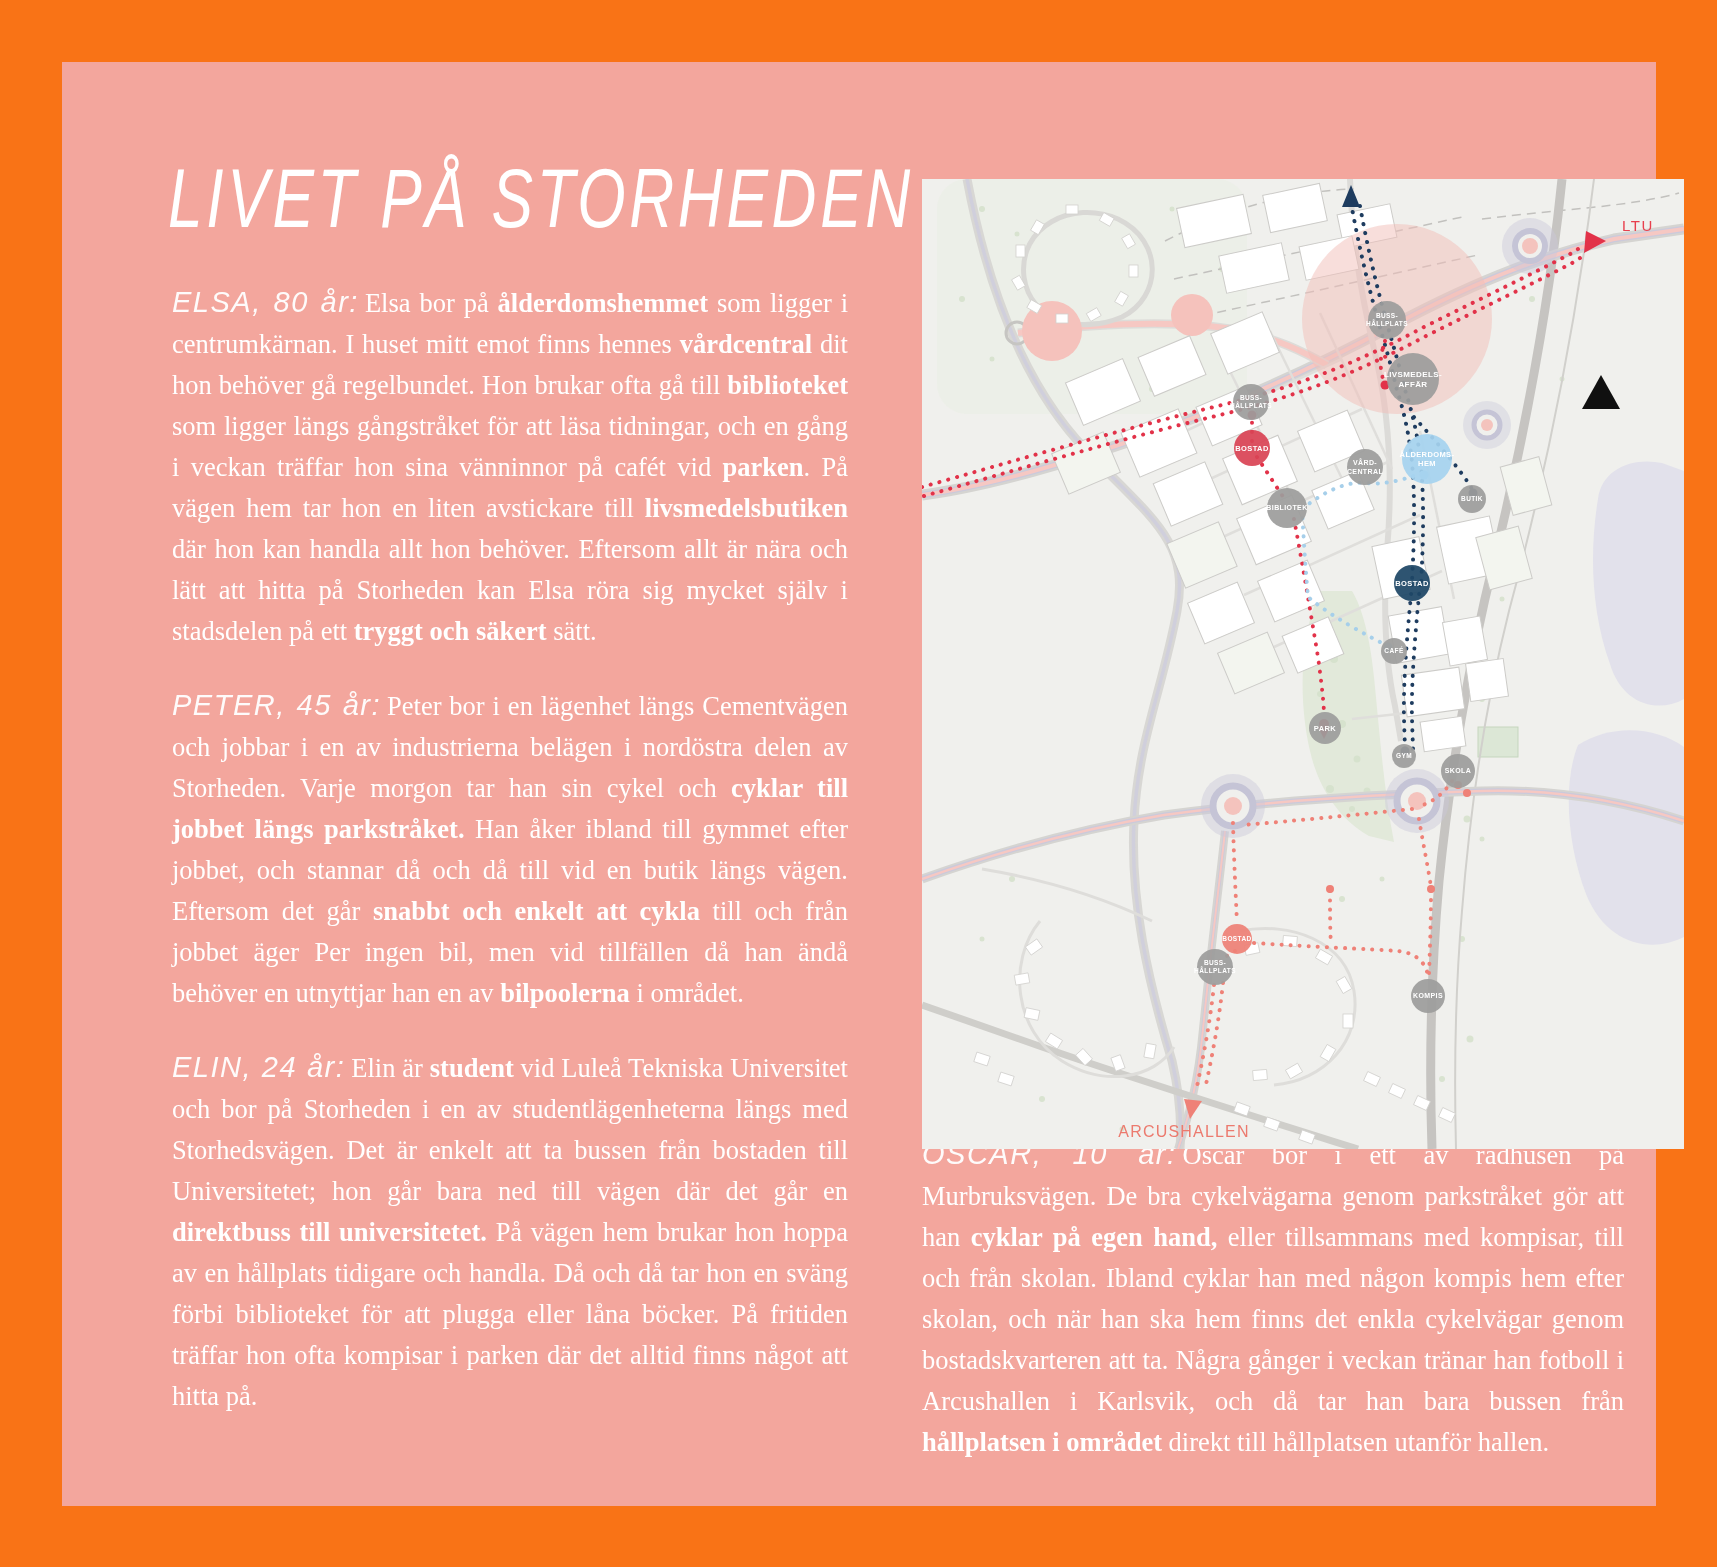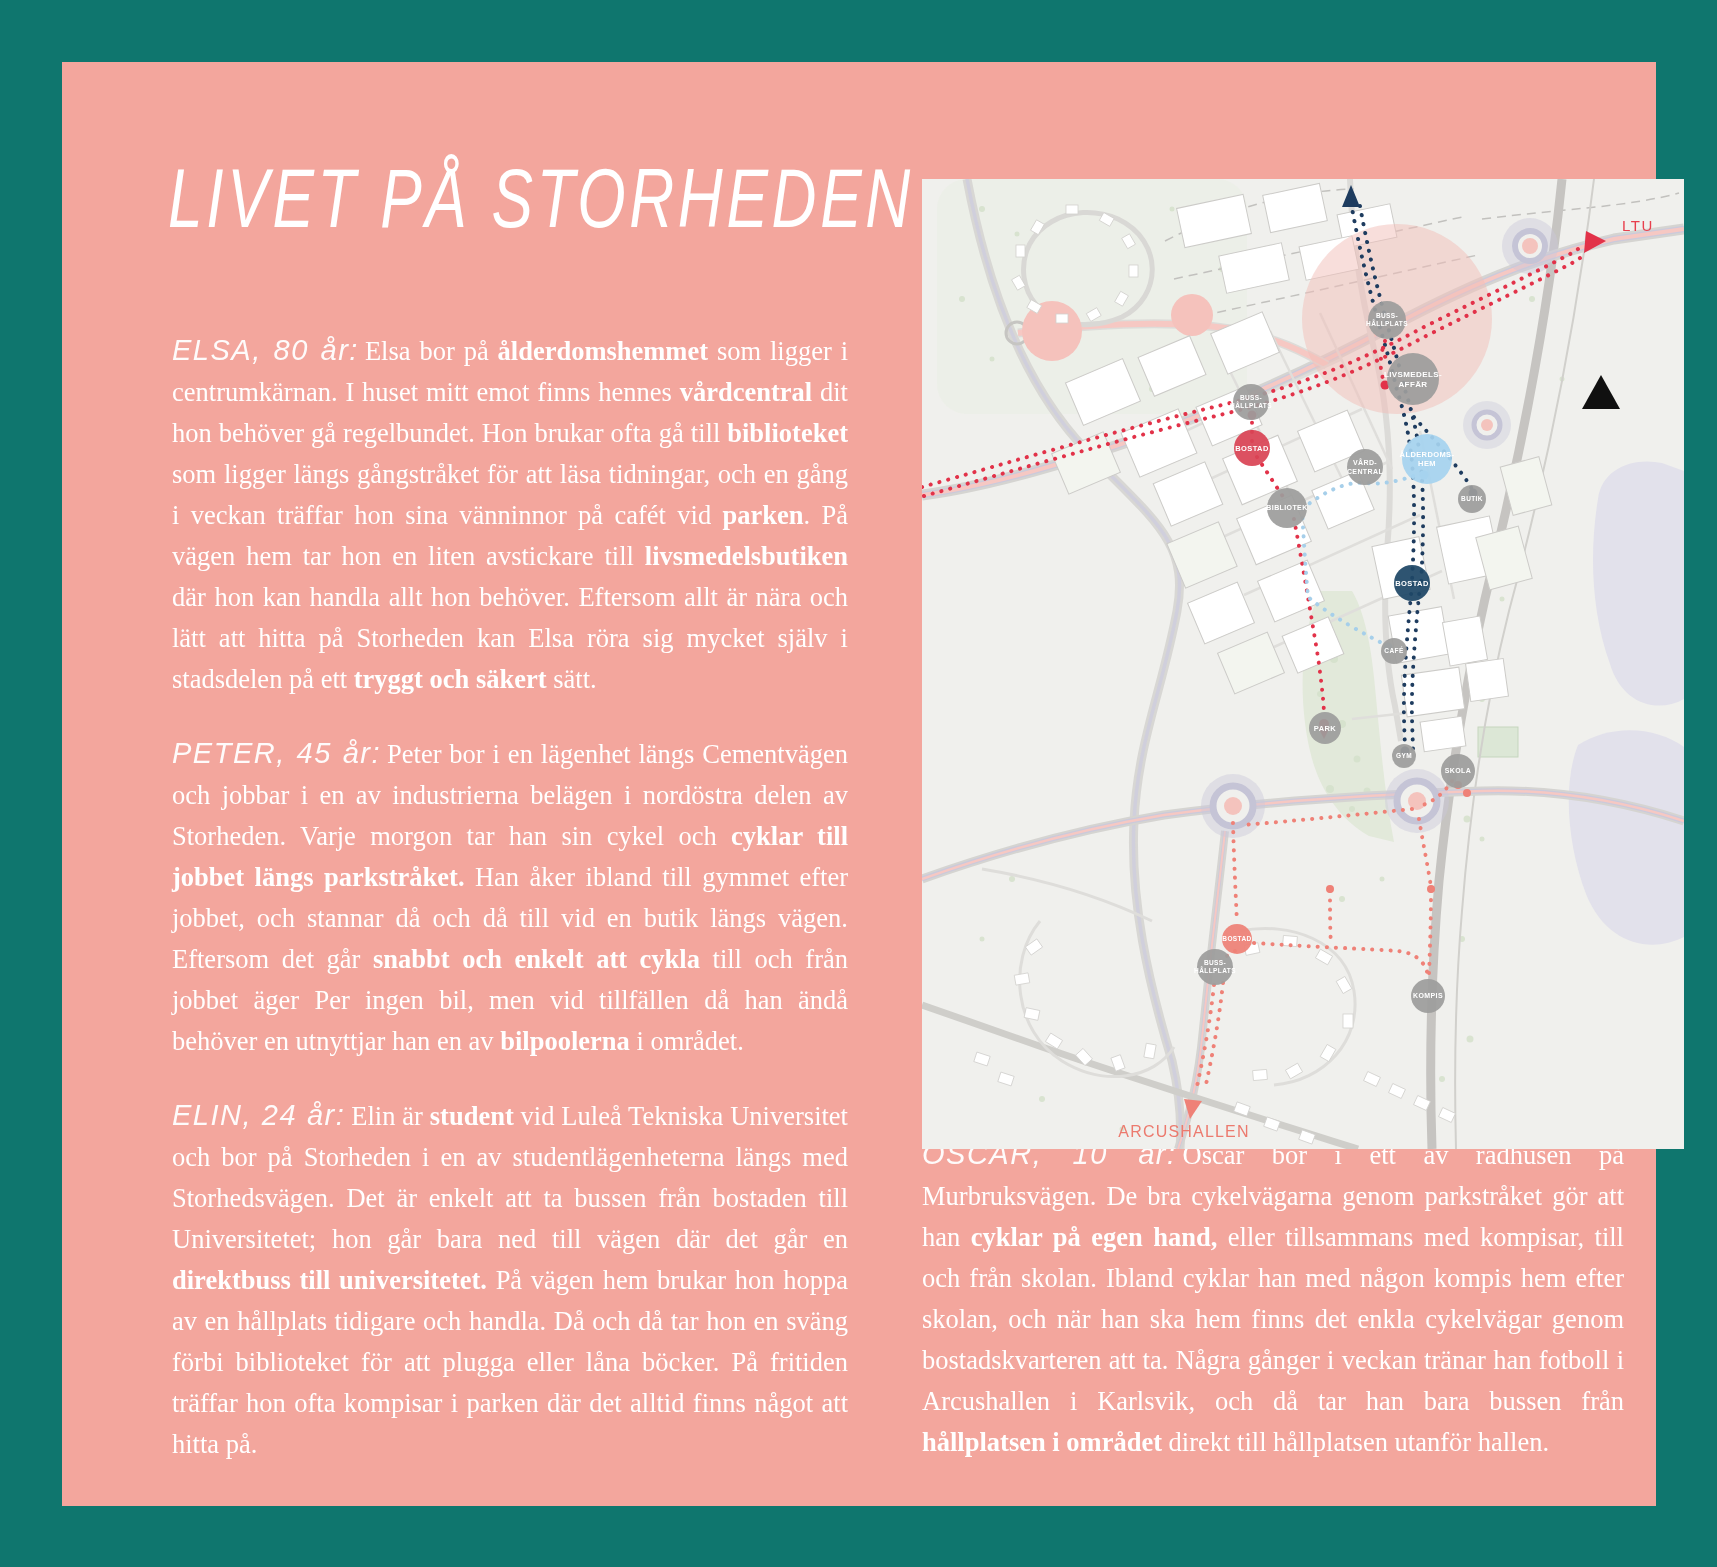--- a/index.html
+++ b/index.html
@@ -1,23 +1,23 @@
 <!DOCTYPE html>
 <html><head>
 <meta charset="utf-8">
 <style>
   html,body{margin:0;padding:0;background:#ffffff;}
-  .page{position:relative;width:1717px;height:1567px;background:#0f766e;overflow:hidden;
+  .page{position:relative;width:1717px;height:1567px;background:#f97316;overflow:hidden;
         font-family:"Liberation Serif",serif;}
   .panel{position:absolute;left:62px;top:62px;width:1594px;height:1444px;background:#F3A69D;}
   .title{position:absolute;left:106px;top:88px;margin:0;color:#ffffff;
          font-family:"Liberation Sans",sans-serif;font-weight:100;font-style:italic;
          font-size:84px;letter-spacing:5px;white-space:nowrap;
          transform:scaleX(.74);transform-origin:left top;}
-  .col-left{position:absolute;left:110px;top:220px;width:676px;margin-top:48px;}
+  .col-left{position:absolute;left:110px;top:220px;width:676px;}
   .col-oscar{position:absolute;left:860px;top:1072px;width:702px;}
   p.para{margin:0 0 33px 0;color:#ffffff;font-size:26.5px;line-height:41px;text-align:justify;}
   .pname{font-family:"Liberation Sans",sans-serif;font-style:italic;font-weight:300;
          font-size:29px;letter-spacing:1.5px;opacity:.96;padding-right:6px;}
   .ptext .b{font-weight:bold;}
   .ptext .i{}
   .map-wrap{position:absolute;left:860px;top:117px;width:762px;height:970px;background:#F0F0ED;}
   .map-wrap svg{display:block;width:100%;height:100%;}
   .bldgs rect{fill:#ffffff;stroke:#CCCBC8;stroke-width:1;}
   .bldgs rect.t{fill:#F3F5EF;}

